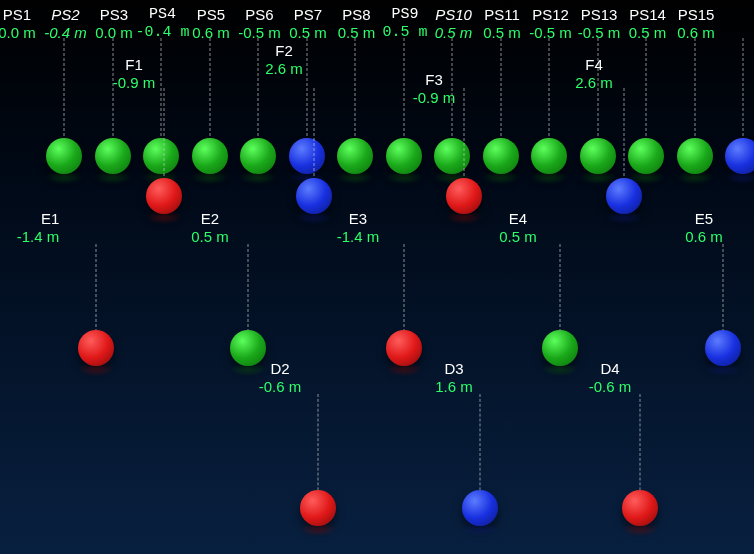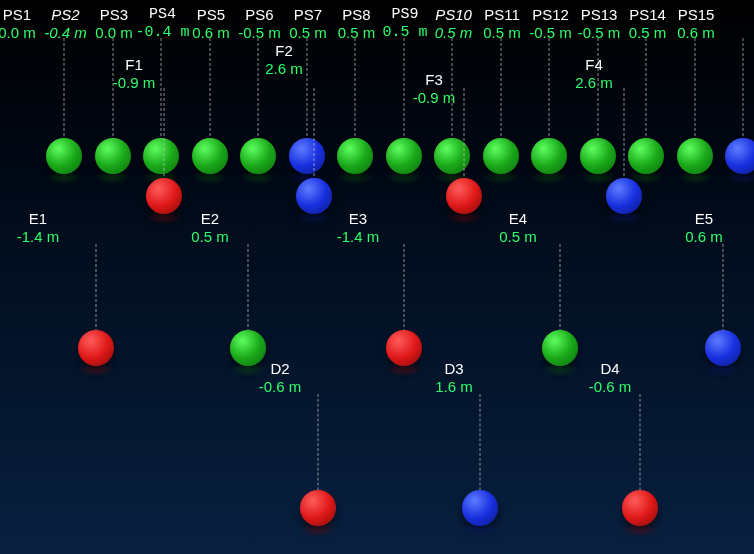--- a/index.html
+++ b/index.html
@@ -236,21 +236,21 @@
     <div class="vline" style="left: 624px; top: 88px; height: 108px;"></div>
     <div class="label" style="left: 594px; top: 56px;">
       <div class="name">F4</div>
       <div class="val">2.6 m</div>
     </div>
     <div class="node" style="left: 624px; top: 178px;">
       <div class="shadow blue"></div>
       <div class="sphere blue"></div>
     </div>
     <div class="vline" style="left: 96px; top: 244px; height: 108px;"></div>
-    <div class="label" style="left: 38px; top: 210px;">
+    <div class="label" style="left: 38px; top: 210px; text-align: right;">
       <div class="name">E1</div>
       <div class="val">-1.4 m</div>
     </div>
     <div class="node" style="left: 96px; top: 330px;">
       <div class="shadow red"></div>
       <div class="sphere red"></div>
     </div>
     <div class="vline" style="left: 248px; top: 244px; height: 108px;"></div>
     <div class="label" style="left: 210px; top: 210px;">
       <div class="name">E2</div>

